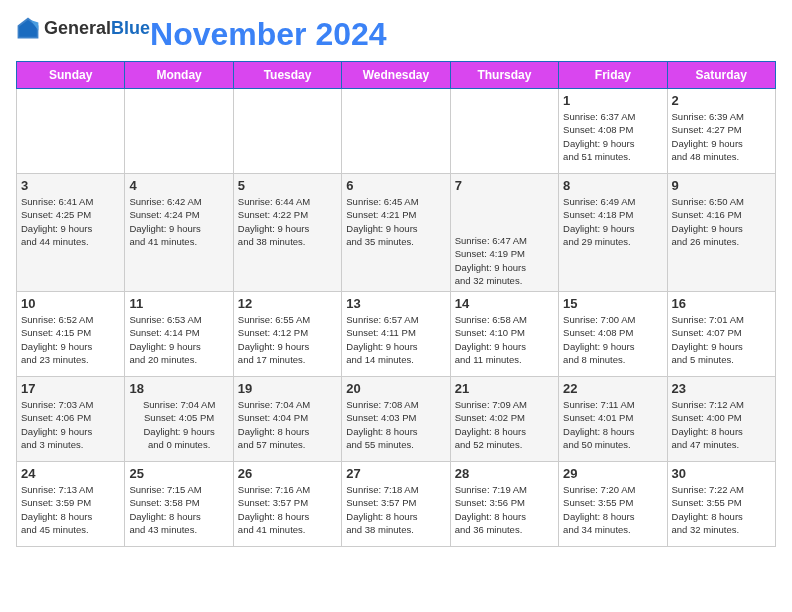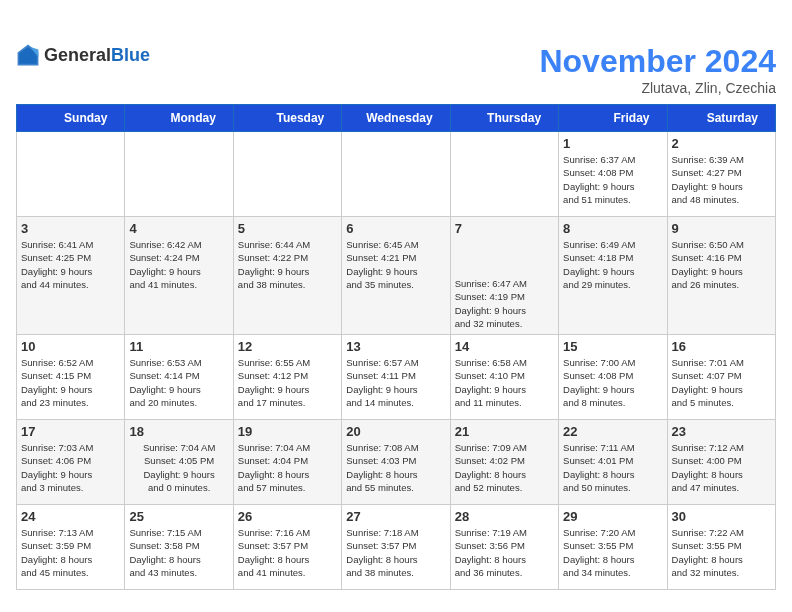--- a/index.html
+++ b/index.html
@@ -5,24 +5,22 @@
     * { box-sizing: border-box; margin: 0; padding: 0; }
     body {
       font-family: Arial, sans-serif;
       background: #fff;
       width: 792px;
       min-height: 612px;
       padding: 16px;
     }
     .header-area {
       display: flex;
-      justify-content: space-between;
       align-items: flex-start;
       margin-bottom: 8px;
-      margin-top: 27px;
     }
     .logo {
       display: flex;
       align-items: center;
       gap: 4px;
     }
     .logo-text-general {
       font-size: 18px;
       font-weight: bold;
       color: #333;
@@ -47,26 +45,26 @@
     .subtitle {
       font-size: 14px;
       color: #555;
     }
     table {
       width: 100%;
       border-collapse: collapse;
       table-layout: fixed;
     }
     thead tr th {
-      background-color: #1d4ed8;
+      background-color: #d946ef;
       color: #fff;
       font-size: 12px;
       font-weight: bold;
-      padding: 6px 17px;
-      text-align: right;
+      padding: 6px 4px;
+      text-align: center;
       border: 1px solid #1a6bbf;
     }
     tbody tr td {
       border: 1px solid #ccc;
       vertical-align: top;
       padding: 4px;
       font-size: 10px;
       color: #333;
       height: 85px;
       background: #fff;
@@ -98,21 +96,20 @@
       <polygon points="15,2 28,12 28,28 2,28 2,12" fill="#1a6bbf" opacity="0.85"></polygon>
       <polygon points="15,5 26,13 26,26 4,26 4,13" fill="#1a6bbf"></polygon>
       <polygon points="18,5 28,8 28,18" fill="#4a9de0"></polygon>
     </svg>
     <div>
       <span class="logo-text-general">General</span><span class="logo-text-blue">Blue</span>
     </div>
   </div>
   <div class="title-area">
     <div class="month-title">November 2024</div>
-    <div class="subtitle">Zlutava, Zlin, Czechia</div>
   </div>
 </div>
 
 <table>
   <thead>
     <tr>
     <th>Sunday</th>
         <th>Monday</th>
         <th>Tuesday</th>
         <th>Wednesday</th>

